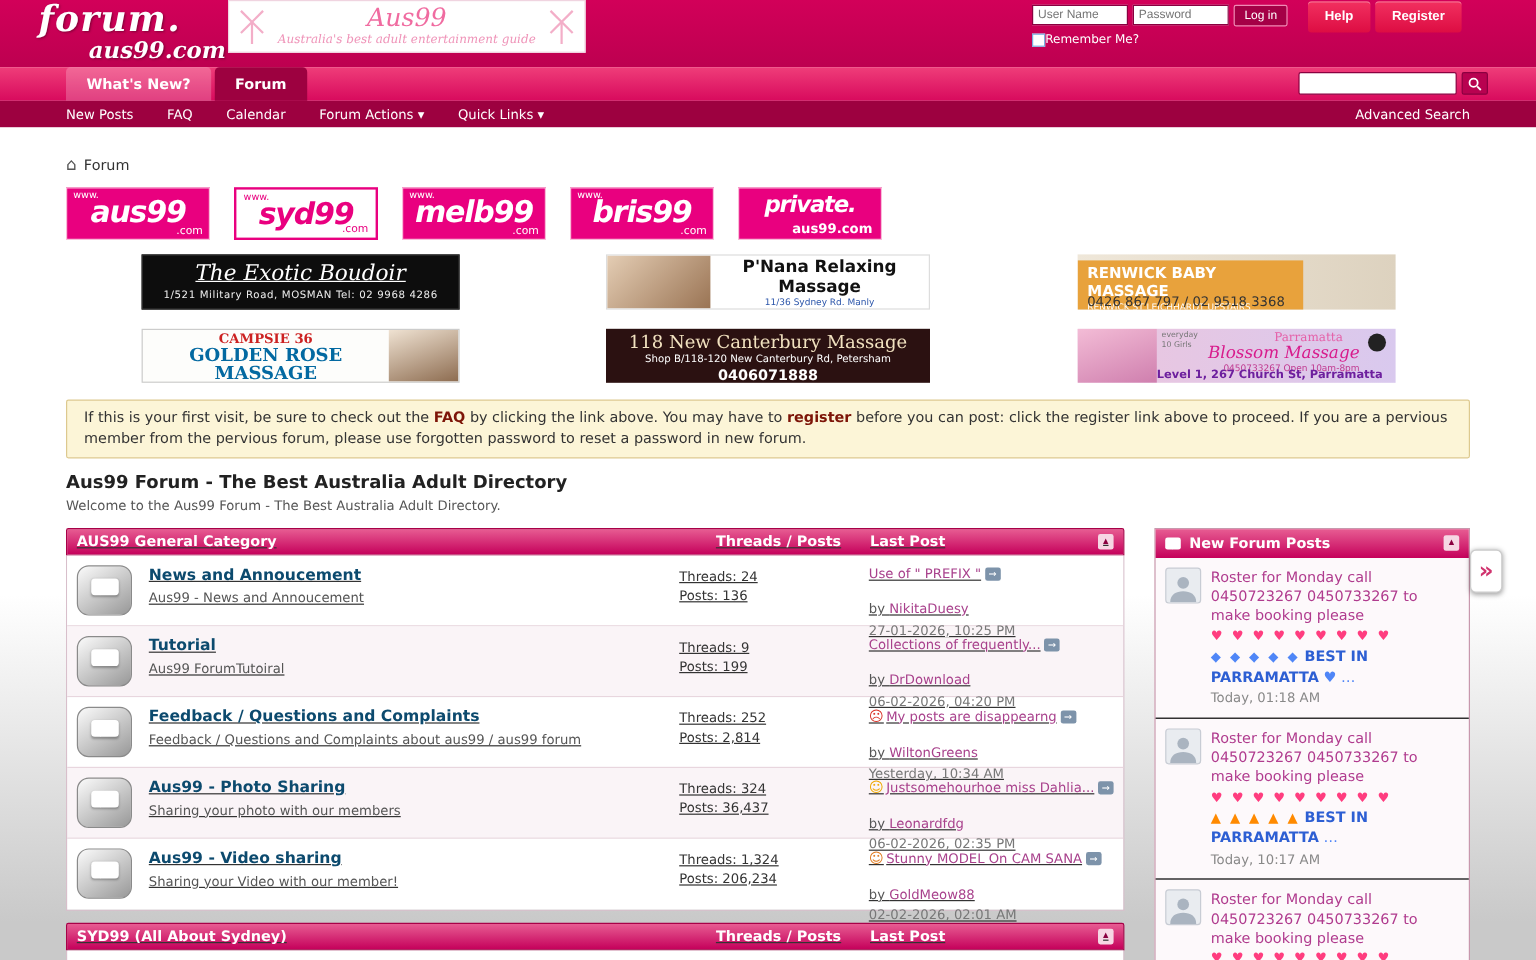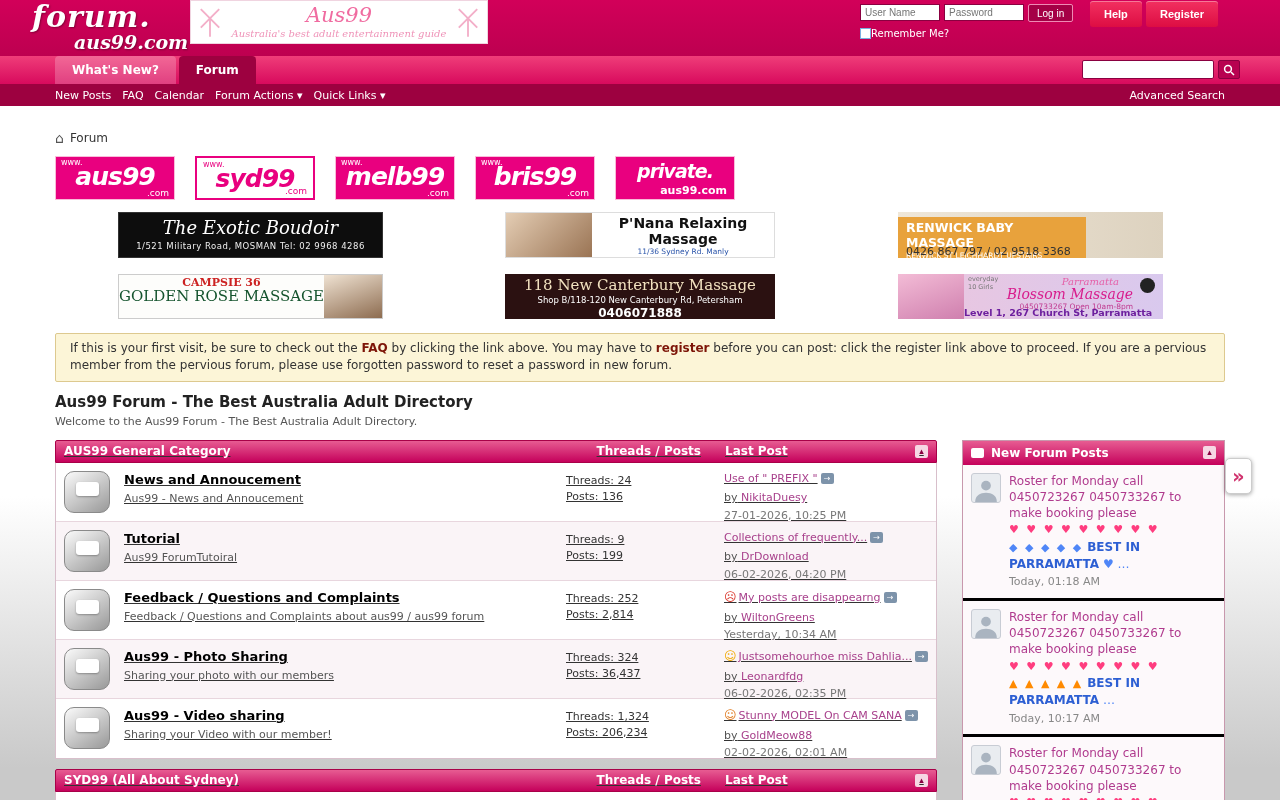--- a/index.html
+++ b/index.html
@@ -34,21 +34,21 @@
   .tabbar { position:relative; height:28px; background:linear-gradient(180deg,#ef3d79,#d80a5d); }
   .tabs { position:absolute; left:55px; bottom:0; display:flex; gap:3px; }
   .tab { height:28px; line-height:28px; padding:0 17px; color:#fff; font-size:12px; font-weight:bold; border-radius:4px 4px 0 0; cursor:pointer; }
   .tab.inactive { background:rgba(255,255,255,.22); }
   .tab.active { background:#9d0140; }
   .tab-search { position:absolute; right:40px; top:4px; display:flex; gap:4px; }
   .tab-search input { width:132px; height:19px; border:1px solid #8a0040; border-radius:2px; padding:0 5px; font-size:11px; }
   .tab-search button { width:22px; height:19px; background:#b80250; border:1px solid #8a0040; border-radius:2px; cursor:pointer; display:flex; align-items:center; justify-content:center; }
 
   
-  .subnav { position:relative; height:22px; background:#9d0140; display:flex; align-items:center; padding:3px 55px; gap:11px; }
+  .subnav { position:relative; height:22px; background:#9d0140; display:flex; align-items:center; padding:3px 55px; gap:28px; }
   .subnav a { color:#fff; font-size:11px; cursor:pointer; }
   .adv-search { position:absolute; right:55px; }
 
   
   .content { padding:0 55px; position:relative; }
   .breadcrumb { margin-top:24px; display:flex; align-items:center; gap:6px; font-size:12px; color:#444; }
   .bc-home { font-size:14px; color:#555; cursor:pointer; }
   .bc-label { cursor:pointer; color:#333; }
 
   
@@ -58,45 +58,45 @@
   .sb-www { position:absolute; top:2px; left:6px; font-size:8px; }
   .sb-name { text-align:center; font-size:25px; font-weight:bold; font-style:italic; line-height:42px; letter-spacing:-1px; }
   .sb-com { position:absolute; bottom:2px; right:6px; font-size:9px; }
   .sb.private .sb-name { font-size:19px; line-height:30px; }
   .sb-sub { position:absolute; bottom:3px; right:8px; font-size:11px; font-weight:bold; }
 
   
   .ads { position:relative; height:108px; margin-top:12px; }
   .ad { position:absolute; cursor:pointer; overflow:hidden; }
   .ad-exotic { left:63px; top:0; width:265px; height:46px; background:#0d0d0d; color:#fff; text-align:center; border:1px solid #333; }
-  .exotic-title { font-family:"DejaVu Serif","Liberation Serif",serif; font-style:italic; font-size:18px; padding-top:4px; }
+  .exotic-title { font-family:"DejaVu Serif","Liberation Serif",serif; font-style:italic; font-size:18px; padding-top:4px;text-decoration:underline; }
   .exotic-line { font-size:8.5px; color:#eee; margin-top:3px; letter-spacing:.5px; }
   .ad-pnana { left:450px; top:0; width:270px; height:46px; background:#fff; border:1px solid #ddd; display:flex; }
   .pn-photo { width:86px; height:100%; background:linear-gradient(135deg,#e4cdb4,#9a7454); }
   .pn-text { flex:1; text-align:center; padding-top:2px; }
   .pn-title { font-size:14px; font-weight:bold; color:#111; }
   .pn-addr { font-size:7.5px; color:#2b55aa; }
   .ad-renwick { left:843px; top:0; width:265px; height:46px; background:linear-gradient(90deg,#efe7d9,#ddd2bf); }
   .rw-box { position:absolute; left:0; top:5px; width:188px; background:#e8a23c; color:#fff; padding:3px 8px; }
   .rw-title { font-size:12.5px; font-weight:bold; }
   .rw-addr { font-size:7.5px; margin-top:1px; }
   .rw-phone { position:absolute; left:8px; bottom:0; font-size:11px; color:#333; }
   .ad-golden { left:63px; top:62px; width:265px; height:45px; background:#fdfdfb; border:1px solid #ccc; display:flex; }
   .gr-text { flex:1; text-align:center; font-family:"DejaVu Serif","Liberation Serif",serif; }
   .gr-tag { color:#cc2222; font-size:11px; font-weight:bold; margin-top:1px; }
-  .gr-title { color:#14532d; font-size:15px; font-weight:normal; line-height:1; }
+  .gr-title { color:#0369a1; font-size:15px; font-weight:bold; line-height:1; }
   .gr-photo { width:58px; background:linear-gradient(160deg,#efe2d2,#8d6c50); }
   .ad-canterbury { left:450px; top:62px; width:270px; height:45px; background:#2b1111; text-align:center; color:#fff; }
   .cb-title { font-family:"DejaVu Serif","Liberation Serif",serif; font-size:15px; color:#f2e2c0; padding-top:2px; }
   .cb-addr { font-size:8.5px; margin-top:1px; }
   .cb-phone { font-size:12px; font-weight:bold; margin-top:1px; }
   .ad-blossom { left:843px; top:62px; width:265px; height:45px; background:linear-gradient(90deg,#ecc6de,#d9c9ee); }
   .bl-photo { position:absolute; left:0; top:0; width:66px; height:100%; background:linear-gradient(160deg,#f3bcd6,#cf7fae); }
   .bl-note { position:absolute; left:70px; top:2px; font-size:6.5px; color:#777; line-height:1.2; white-space:pre-line; }
-  .bl-region { position:absolute; right:44px; top:2px; font-family:"DejaVu Serif","Liberation Serif",serif; font-style:italic; font-size:10px; color:#e560a8; }
+  .bl-region { position:absolute; right:44px; top:2px; font-family:"DejaVu Serif","Liberation Serif",serif; font-size:10px; color:#e560a8; }
   .bl-brand { position:absolute; right:30px; top:12px; font-family:"DejaVu Serif","Liberation Serif",serif; font-style:italic; font-size:14px; color:#d81b8c; }
   .bl-info { position:absolute; right:30px; top:28px; font-size:7.5px; color:#c03a90; }
   .bl-addr { position:absolute; left:66px; bottom:1px; right:0; font-size:9.5px; font-weight:bold; color:#6d1f9e; }
   .bl-dot { position:absolute; right:8px; top:4px; width:15px; height:15px; border-radius:50%; background:#222; }
 
   
   .notice { margin-top:13px; background:#fcf5d7; border:1px solid #ddc98f; padding:6px 14px; font-size:12px; color:#333; line-height:1.45; border-radius:2px; }
   .notice b { color:#7d1508; cursor:pointer; }
 
   .page-title { margin-top:11px; font-size:15px; font-weight:bold; color:#222; }
@@ -112,39 +112,39 @@
   .col-last { width:200px; padding-left:10px; }
   .collapse { width:13px; height:13px; background:#f6d7e4; border-radius:2px; color:#8a0040; font-size:9px; line-height:13px; text-align:center; cursor:pointer; flex:none; }
   .cat-body { border:1px solid #d8bfcb; border-top:none; }
   .forum-row { display:flex; align-items:flex-start; padding:8px; height:59px; background:#fff; border-bottom:1px solid #e8d6de; }
   .forum-row:last-child { border-bottom:none; }
   .forum-row.alt { background:#faf4f7; }
   .forum-icon { width:46px; height:42px; border-radius:10px; background:linear-gradient(145deg,#fbfbfb,#989898); border:1px solid #8a8a8a; position:relative; margin-right:14px; flex:none; }
   .bubble { position:absolute; left:11px; top:10px; width:23px; height:14px; background:#fff; border-radius:3px; box-shadow:0 1px 2px rgba(0,0,0,.3); }
   .bubble:after { content:""; position:absolute; left:3px; bottom:-5px; border:5px solid transparent; border-top-color:#fff; border-right-width:2px; }
   .f-main { flex:1; padding-top:1px; }
-  .f-title { font-size:13px; font-weight:bold; color:#000000; cursor:pointer; }
+  .f-title { font-size:13px; font-weight:bold; color:#0c4a6e; cursor:pointer; }
   .f-desc { font-size:11px; color:#555; margin-top:5px; }
   .f-stats { width:150px; text-align:left; padding-right:18px; font-size:11px; color:#333; line-height:1.45; padding-top:2px; flex:none; }
   .f-last { width:212px; padding-left:8px; font-size:11px; line-height:1.4; flex:none; }
   .f-last a { color:#a8418c; cursor:pointer; }
   .goto { display:inline-block; width:13px; height:11px; background:#7d93aa; border-radius:2px; color:#fff; font-size:8px; line-height:11px; text-align:center; margin-left:3px; cursor:pointer; vertical-align:1px; }
-  .f-last-by { margin-top:4px; color:#555; }
+  .f-last-by { margin-top:14px; color:#555; }
   .f-last-date { margin-top:2px; color:#777; }
   .t-ico { font-size:12px; margin-right:2px; }
   .t-ico.red { color:#d93025; } .t-ico.yellow { color:#f0a800; }
   .t-ico.orange { color:#e07b20; }
 
   
   .sidebar { width:263px; margin-left:25px; border:1px solid #c898ad; background:#fdf9fb; flex:none; }
   .sb-header { height:24px; background:linear-gradient(180deg,#e75c92,#c5015b); display:flex; align-items:center; gap:7px; padding:0 8px; color:#fff; font-size:12px; font-weight:bold; }
   .nf-icon { width:13px; height:10px; background:#fff; border-radius:2px; position:relative; flex:none; }
   .nf-icon:after { content:""; position:absolute; left:2px; bottom:-4px; border:4px solid transparent; border-top-color:#fff; border-right-width:1px; }
   .sb-title { flex:1; }
-  .post { display:flex; gap:8px; padding:8px; border-bottom:3px solid #000000; }
+  .post { display:flex; gap:8px; padding:8px; border-bottom:1px solid #000000; }
   .avatar { width:30px; height:30px; background:#e9ecf0; border:1px solid #c8ccd4; border-radius:3px; flex:none; display:flex; align-items:flex-end; justify-content:center; overflow:hidden; }
   .post-body { font-size:12px; line-height:1.35; }
   .post-link { color:#b03b8e; cursor:pointer; }
   .hearts { color:#ff3d7f; font-size:11px; letter-spacing:2px; display:block; margin-top:2px; }
   .accent-line { margin-top:1px; }
   .accents { font-size:11px; letter-spacing:2px; }
   .accents.blue { color:#4f86f7; } .accents.orange { color:#ff8a00; }
   .best { color:#2d5fd3; font-weight:bold; cursor:pointer; }
   .tail { color:#4f86f7; }
   .post-time { color:#888; font-size:11px; margin-top:3px; }

